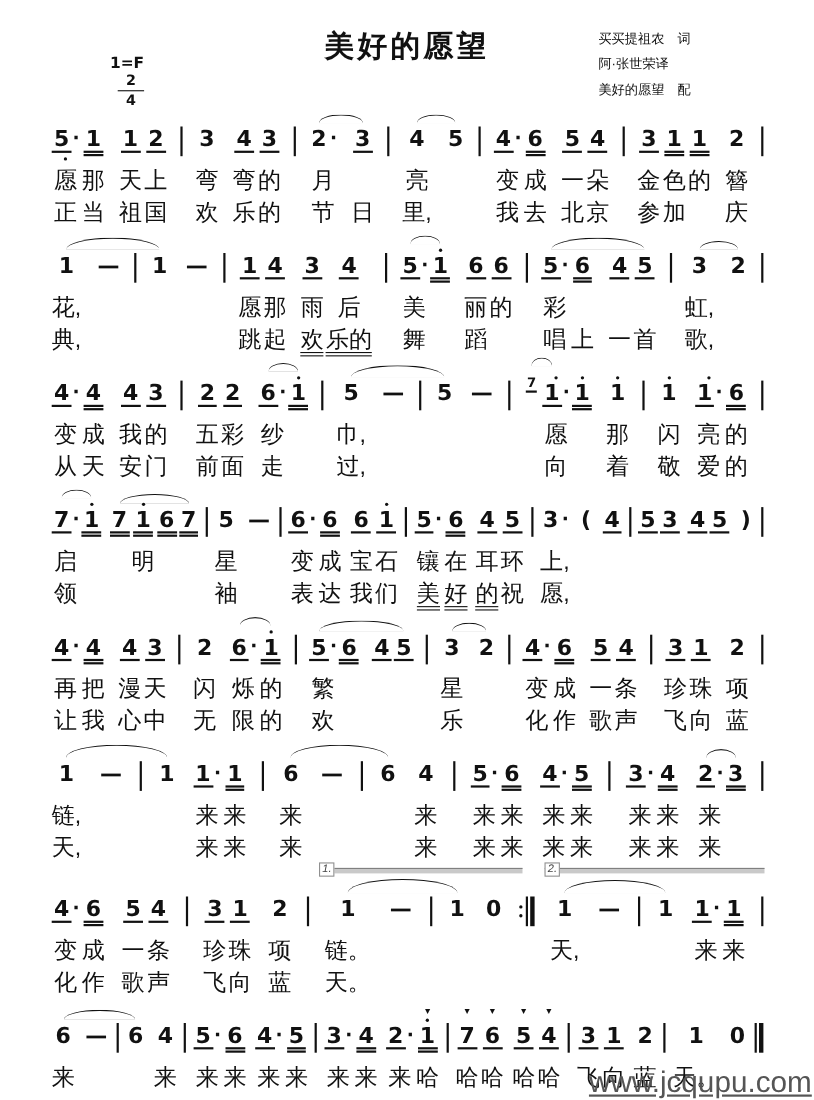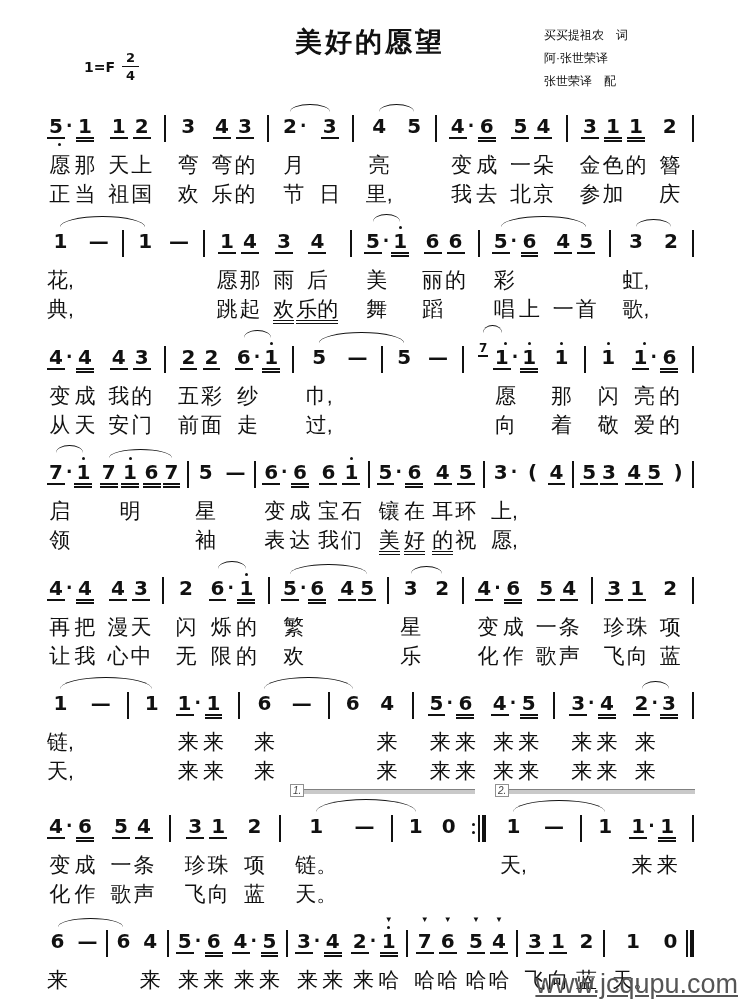--- a/index.html
+++ b/index.html
@@ -1,22 +1,22 @@
 <!DOCTYPE html>
 <html><head>
 <meta charset="utf-8">
 <style>
   html,body{margin:0;padding:0;background:#fff;}
   #page{width:740px;height:1000px;position:relative;background:#fff;overflow:hidden;
         box-sizing:border-box;padding:4px 44px 0 44px;color:#111;
         font-family:"Liberation Sans","DejaVu Sans",sans-serif;}
   
   .header{position:relative;height:96px;}
-  .keysig{position:absolute;left:40px;top:46px;display:flex;align-items:center;
-          font:700 14px "DejaVu Sans",sans-serif;}
+  .keysig{position:absolute;left:56px;top:46px;display:flex;
+          font:700 14px "DejaVu Sans",sans-serif;flex-direction:column;}
   .ts{display:inline-block;margin-left:7px;font:700 13px "DejaVu Sans",sans-serif;text-align:center;}
   .tsn{display:block;border-bottom:1px solid #111;padding:0 4px 1px 4px;}
   .tsd{display:block;padding-top:1px;}
   .title{position:absolute;left:0;right:0;top:20px;margin:0;text-align:center;
          font:600 27px "Liberation Serif","DejaVu Serif",serif;letter-spacing:3px;}
   .credits{position:absolute;left:500px;top:20px;font-size:12px;line-height:23px;white-space:nowrap;}
   
   .system{position:relative;display:flex;justify-content:space-between;align-items:flex-start;
           margin:0 0 10px 0;padding:0 2px;}
   .system.has-volta{margin-top:18px;}
@@ -62,21 +62,21 @@
       <span>1=F</span>
       <span class="ts">
         <span class="tsn">2</span>
         <span class="tsd">4</span>
       </span>
     </div>
     <h1 class="title">美好的愿望</h1>
     <div class="credits">
       <div>买买提祖农　词</div>
       <div>阿·张世荣译</div>
-      <div>张世荣译　配</div>
+      <div>美好的愿望　配</div>
     </div>
   </div>
 
   <div>
       <div class="system">
         <div class="g">
           <div class="tok">
             <div class="acc"></div>
             <div class="drow"></div>
             <div class="num">

